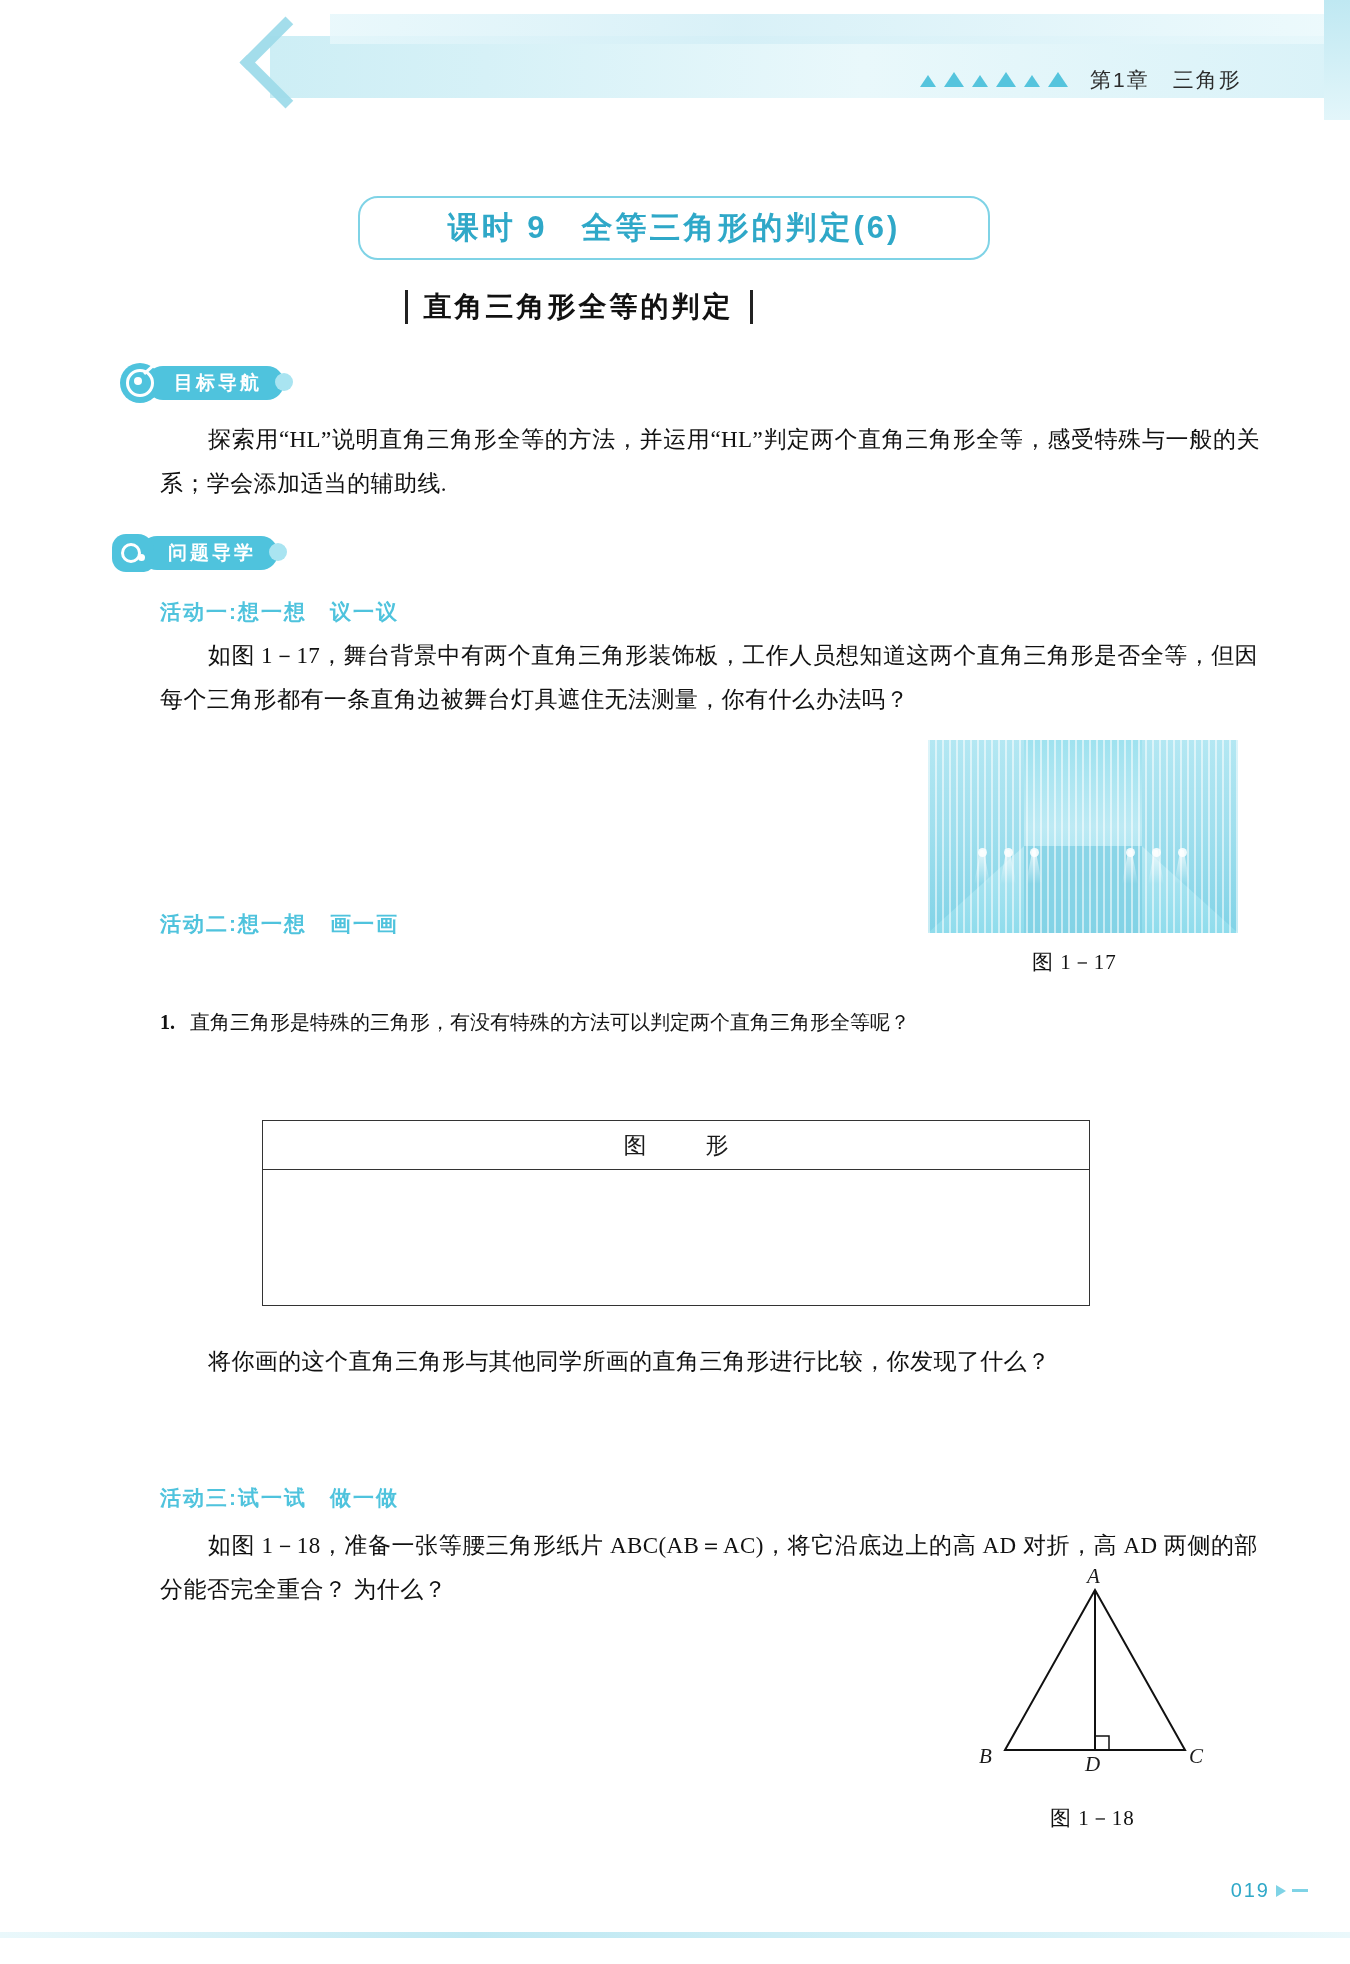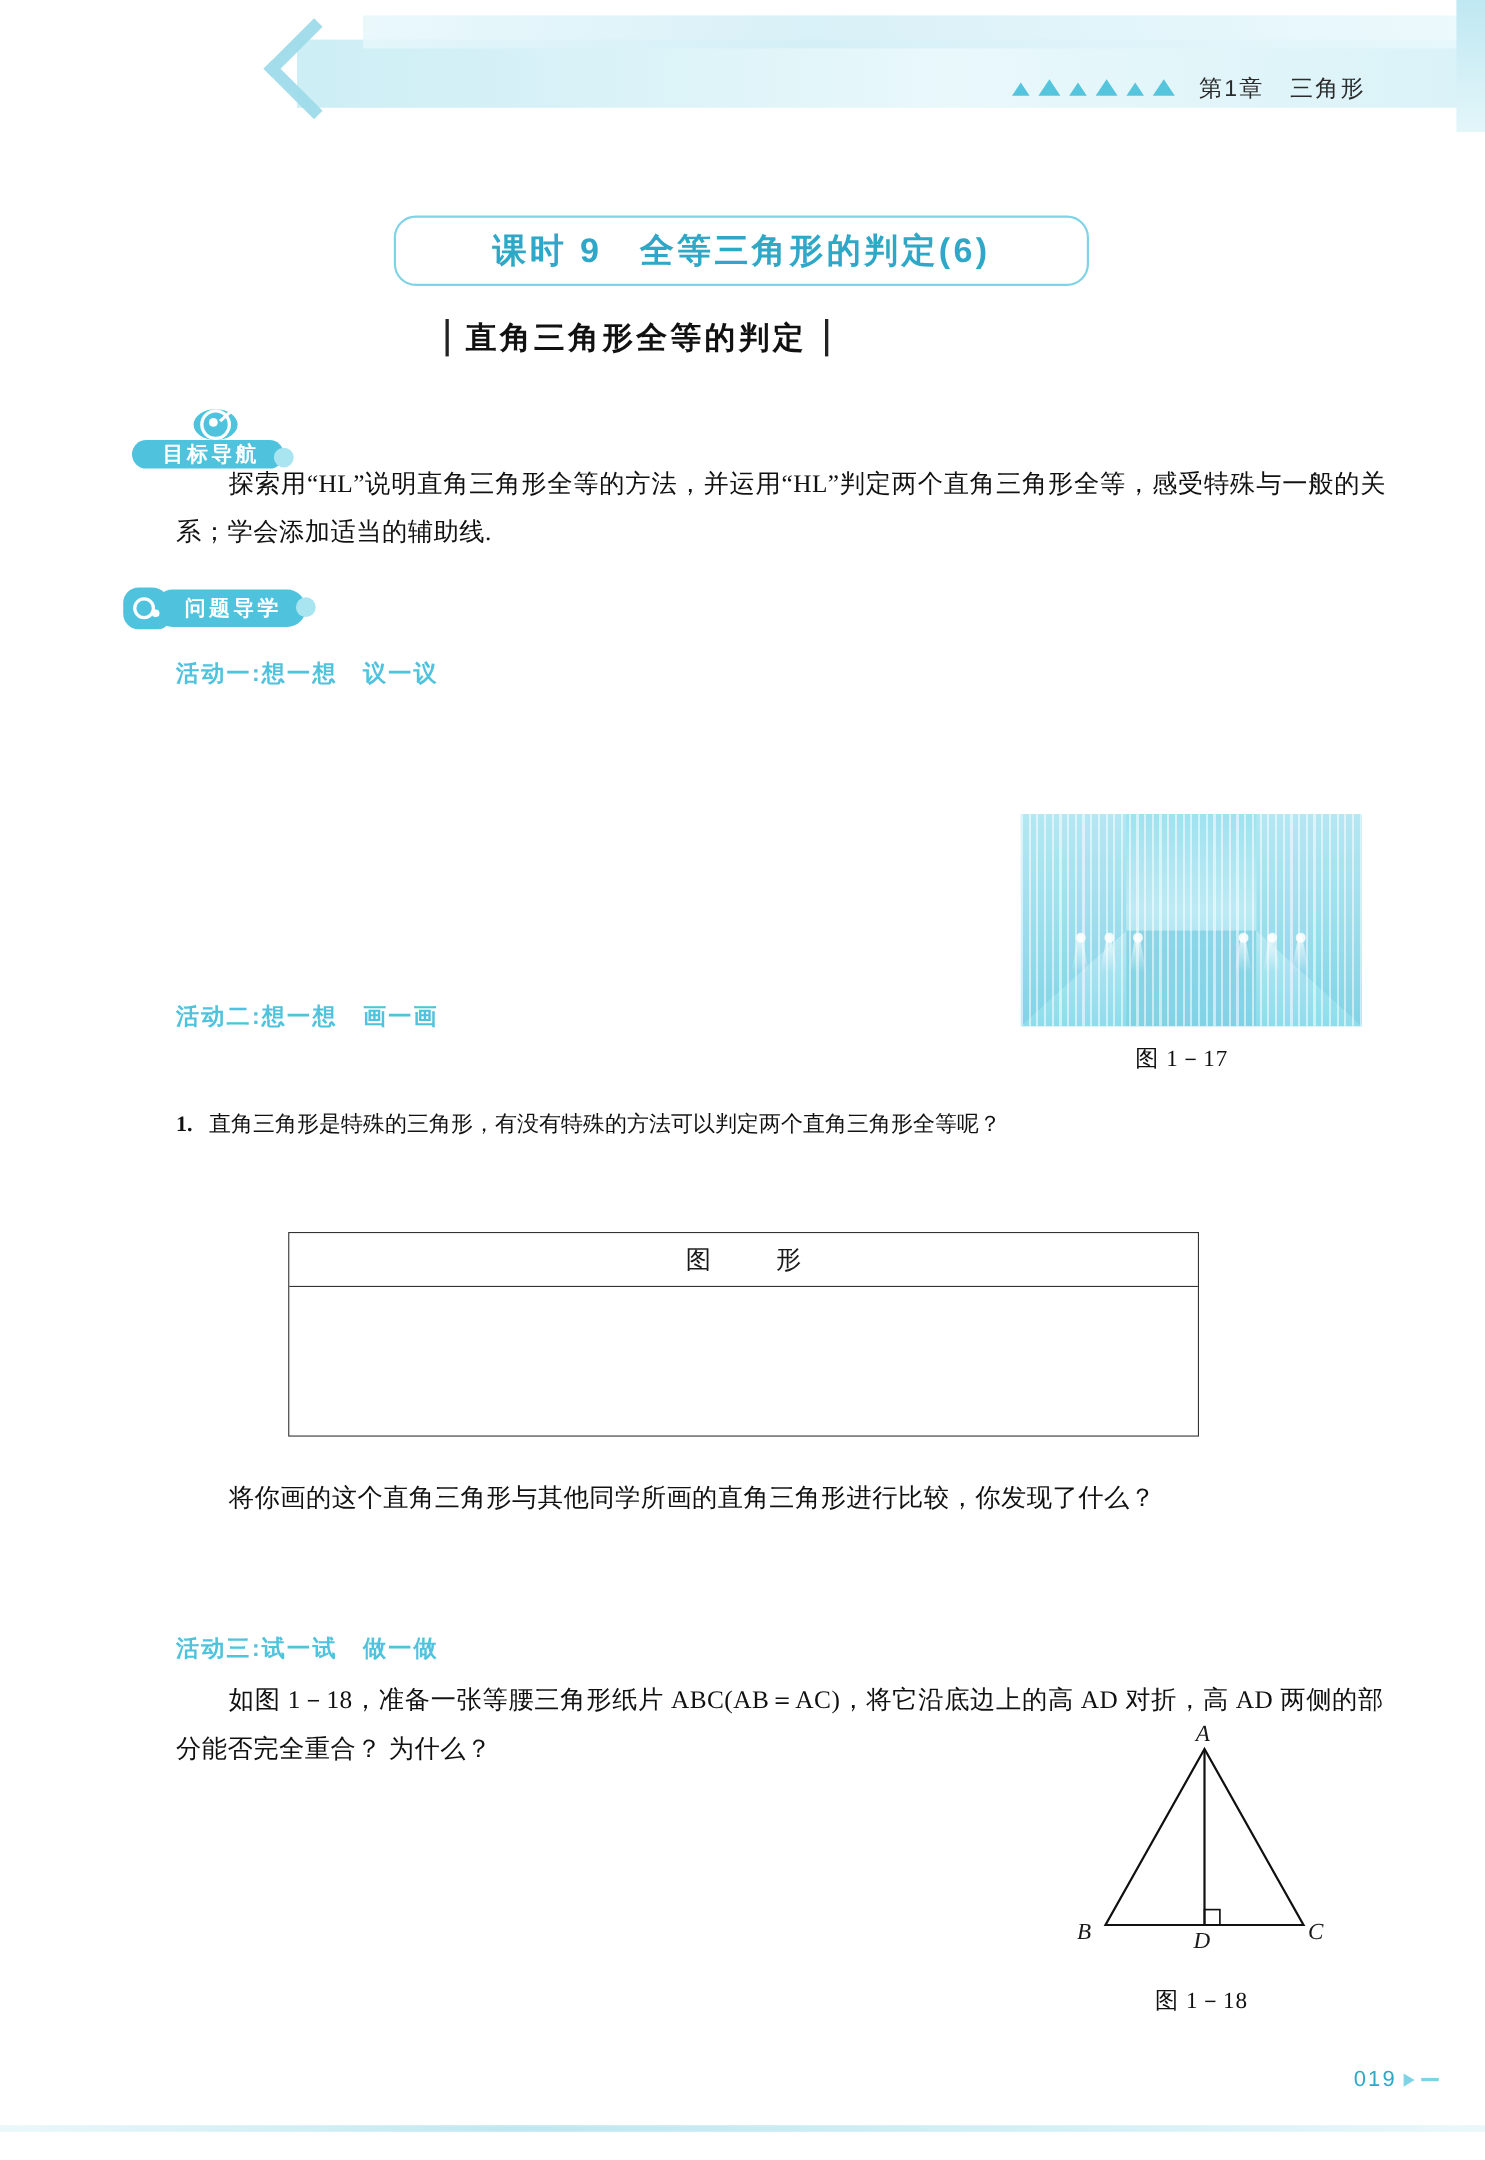--- a/index.html
+++ b/index.html
@@ -389,39 +389,40 @@
   <div class="lesson-title-box">
     <span class="txt">课时 9　全等三角形的判定(6)</span>
   </div>
 
   <div class="sub-title-wrap">
     <span class="bar"></span>
     <span class="txt">直角三角形全等的判定</span>
     <span class="bar"></span>
   </div>
 
-  <div class="section-tag" style="left:120px; top:372px;flex-direction:column;">
+  <div class="section-tag" style="left:120px; top:362px;">
     <div class="tag-icon">
       <div class="ring"></div>
       <div class="arrow"></div>
     </div>
     <div class="tag-badge">目标导航</div>
   </div>
 
   <div class="para indent" style="left:160px; top:418px; width:1100px;">探索用“HL”说明直角三角形全等的方法，并运用“HL”判定两个直角三角形全等，感受特殊与一般的关系；学会添加适当的辅助线.</div>
 
   <div class="section-tag" style="left:112px; top:532px;">
     <div class="tag-icon2">
       <div class="gear"></div>
       <div class="dot"></div>
     </div>
     <div class="tag-badge">问题导学</div>
   </div>
 
   <div class="activity" style="left:160px; top:598px;">活动一:想一想　议一议</div>
+  <div class="para indent" style="left:160px; top:634px; width:1098px;">如图 1－17，舞台背景中有两个直角三角形装饰板，工作人员想知道这两个直角三角形是否全等，但因每个三角形都有一条直角边被舞台灯具遮住无法测量，你有什么办法吗？</div>
 
   <div class="fig117">
     <div class="left-panel"></div>
     <div class="right-panel"></div>
     <div class="center-dark"></div>
     <div class="stripes"></div>
     <div class="lampbeam" style="left:46px; top:110px;"></div>
     <div class="lampbeam" style="left:72px; top:110px;"></div>
     <div class="lampbeam" style="left:98px; top:110px;"></div>
     <div class="lamp" style="left:50px; top:108px;"></div>

